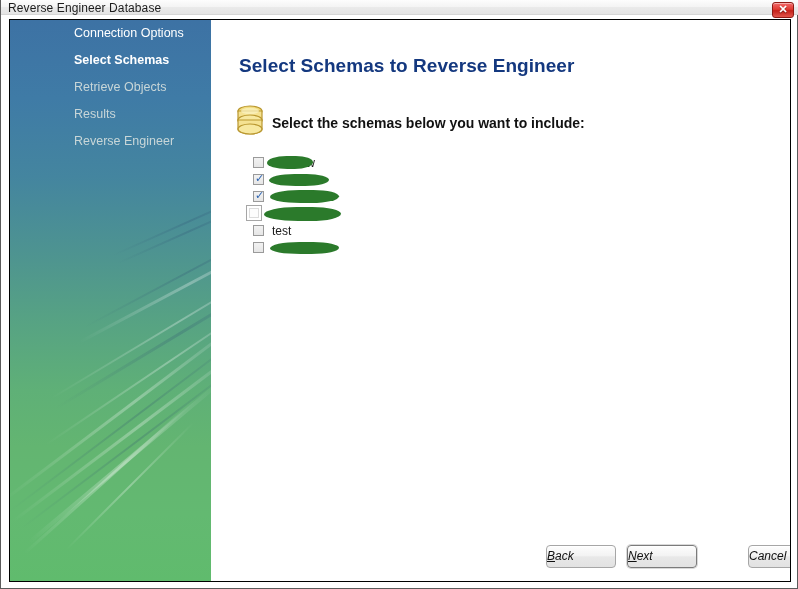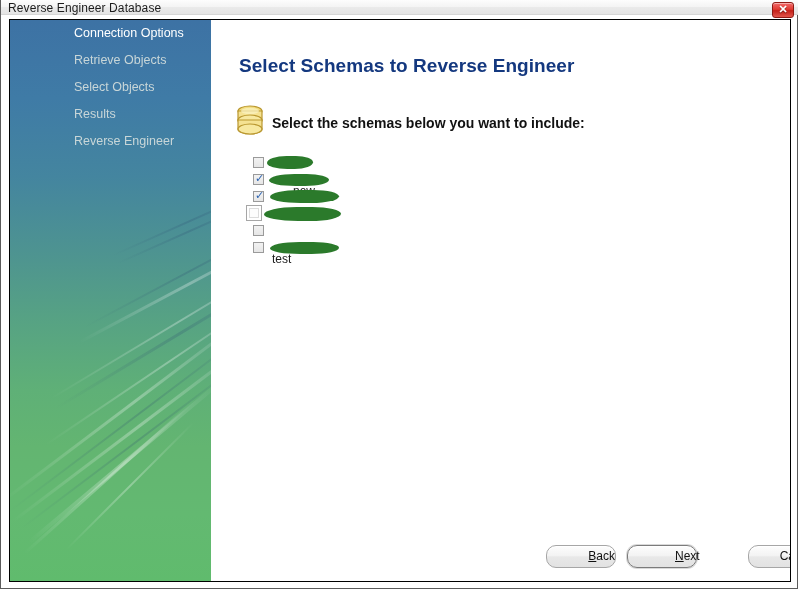--- a/index.html
+++ b/index.html
@@ -228,21 +228,20 @@
     box-shadow: inset 0 0 0 2px #ffffff, inset 0 0 0 3px #dcdcdc;
   }
   .schema-label {
     position: absolute;
     left: 25px;
     top: 0px;
     font-size: 12px;
     line-height: 17px;
     color: #1a1a1a;
     white-space: nowrap;
-    margin-top: 28px;
   }
   
   .redact {
     position: absolute;
     background: #2b7a2b;
     border-radius: 48% 42% 45% 50% / 60% 55% 58% 52%;
     pointer-events: none;
   }
 
   
@@ -254,32 +253,32 @@
     height: 24px;
   }
   .btn {
     position: absolute;
     top: 0;
     width: 70px;
     height: 23px;
     box-sizing: border-box;
     background: linear-gradient(to bottom, #fdfdfd 0%, #f3f3f3 46%, #e8e8e8 52%, #e2e2e2 100%);
     border: 1px solid #a6a6a6;
-    border-radius: 10px;
+    border-radius: 4px;
     font-size: 12px;
     color: #111111;
-    text-align: right;
+    text-align: left;
     line-height: 21px;
     cursor: pointer;
     box-shadow: inset 0 1px 0 #ffffff;
+    font-style: italic;
   }
   .btn.default {
     border: 1px solid #7b7b7b;
     box-shadow: inset 0 1px 0 #ffffff, 0 0 0 1px #d9d9d9;
-    padding-left: 47px;
   }
   #btn-back   { left: 335px; }
   #btn-next   { left: 416px; }
   #btn-cancel { left: 497px; margin-left: 40px; }
   .mnemonic { text-decoration: underline; }
 </style>
 </head>
 <body>
 
 <div id="window">
@@ -304,22 +303,22 @@
       <div class="swoosh dark" id="sw8"></div>
       <div class="swoosh" id="sw9"></div>
       <div class="swoosh" id="sw10"></div>
       <div class="swoosh" id="sw11"></div>
       <div class="swoosh" id="sw12"></div>
       <div class="swoosh dark" id="sw13"></div>
       <div class="swoosh dark" id="sw14"></div>
 
       <div id="nav-list">
         <div class="nav-item done" style="top:0px"><span>Connection Options</span></div>
+        <div class="nav-item current"><span>Select Schemas</span></div>
         <div class="nav-item pending"><span>Retrieve Objects</span></div>
-        <div class="nav-item pending"><span>Select Objects</span></div>
         <div class="nav-item pending"><span>Results</span></div>
         <div class="nav-item pending"><span>Reverse Engineer</span></div>
       </div>
     </div>
 
     <div id="main">
 
       <div id="page-heading">Select Schemas to Reverse Engineer</div>
 
       <svg id="db-icon" viewBox="0 0 30 32" xmlns="http://www.w3.org/2000/svg">

